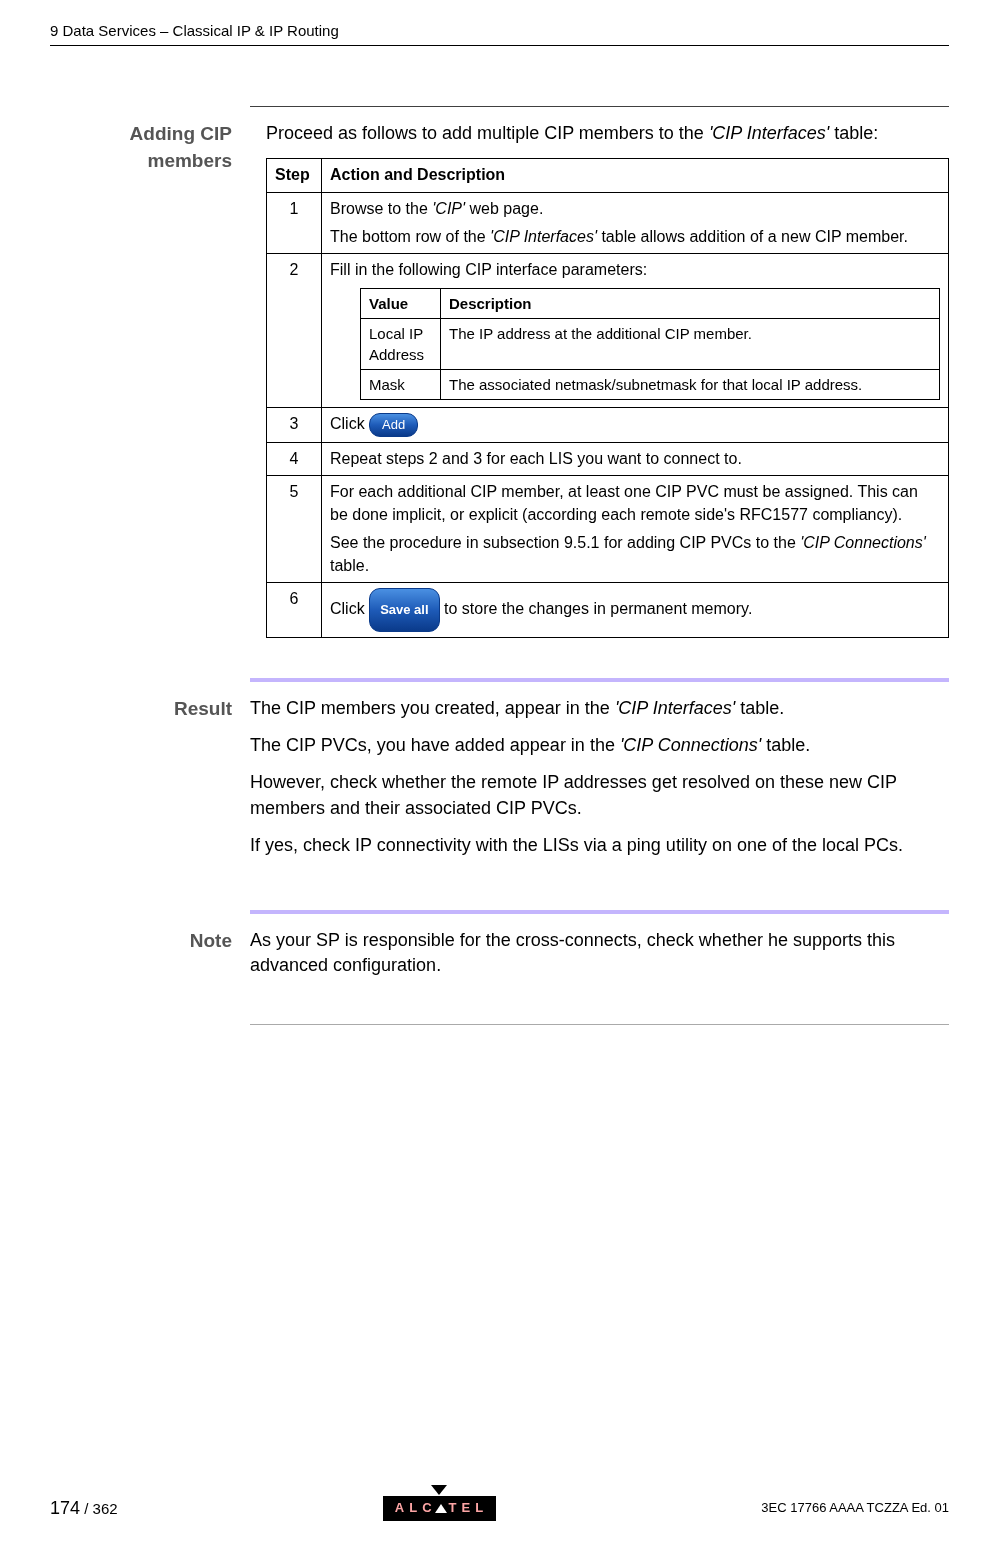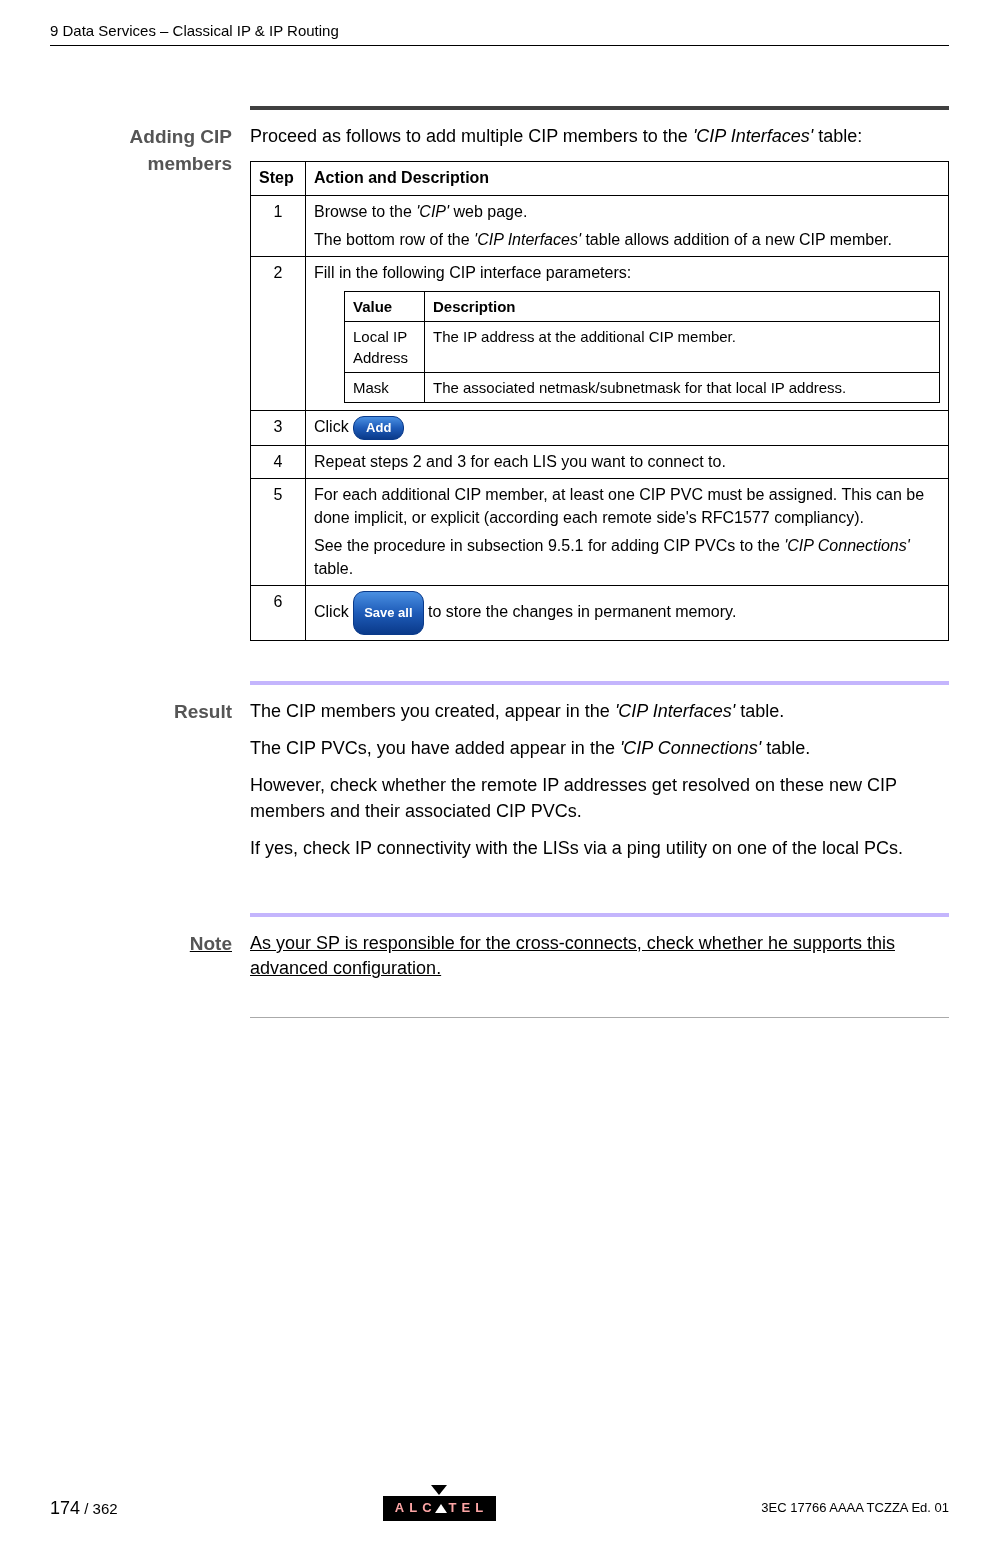--- a/index.html
+++ b/index.html
@@ -28,21 +28,22 @@
     margin-top: 60px;
   }
   .section {
     display: flex;
     border-top: 4px solid #c4b5fd;
     padding-top: 14px;
     margin-bottom: 40px;
     margin-left: 200px;
   }
   .section:first-child {
-    border-top: 4px solid #404040;
+    border-top: 1px solid #404040;
+    gap: 16px;
   }
   .section-label {
     width: 195px;
     flex-shrink: 0;
     text-align: right;
     padding-right: 18px;
     font-weight: bold;
     font-size: 19px;
     color: #555;
     margin-left: -195px;
@@ -92,21 +93,21 @@
     font-weight: bold;
   }
   .justify { text-align: justify; }
   .btn {
     display: inline-block;
     vertical-align: middle;
   }
   .btn-add {
     background: linear-gradient(to bottom, #4a90e2 0%, #1e5bb8 50%, #0a3a8a 100%);
     color: #fff;
-    font-weight: bold;
+    font-weight: normal;
     font-size: 13px;
     padding: 2px 12px;
     border-radius: 11px;
     border: 1px solid #0a3a8a;
   }
   .btn-saveall {
     background: linear-gradient(to bottom, #4a90e2 0%, #1e5bb8 50%, #0a3a8a 100%);
     color: #fff;
     font-weight: bold;
     font-size: 13px;
@@ -258,21 +259,21 @@
           <span>The CIP members you created, appear in the </span><em class="ital">'CIP Interfaces'</em><span> table.</span>
         </p>
         <p>
           <span>The CIP PVCs, you have added appear in the </span><em class="ital">'CIP Connections'</em><span> table.</span>
         </p>
         <p>However, check whether the remote IP addresses get resolved on these new CIP members and their associated CIP PVCs.</p>
         <p>If yes, check IP connectivity with the LISs via a ping utility on one of the local PCs.</p>
       </div>
     </div>
 
-    <div class="section" style="border-bottom:1px solid #aaa; padding-bottom:24px;text-decoration:underline;">
+    <div class="section" style="border-bottom:1px solid #aaa; padding-bottom:34px;">
       <div class="section-label">Note</div>
       <div class="section-body">
         <p>As your SP is responsible for the cross-connects, check whether he supports this advanced configuration.</p>
       </div>
     </div>
 
   </div>
 
   <div class="footer">
     <div class="pagenum">

